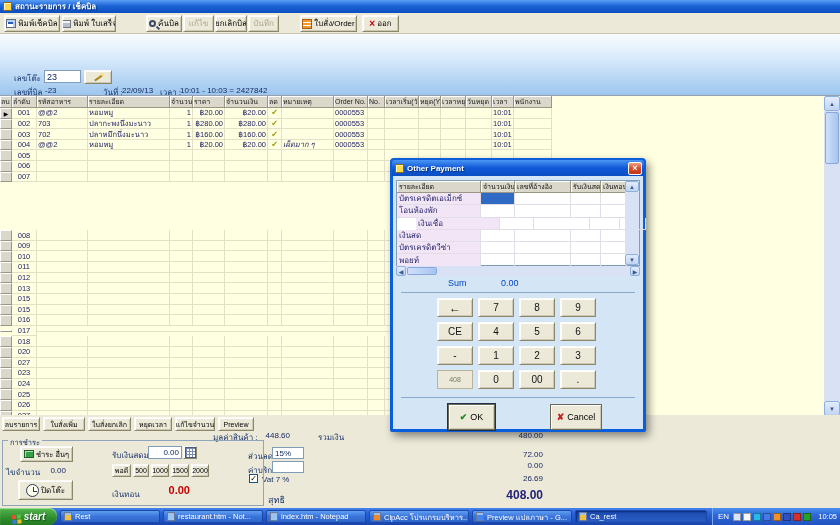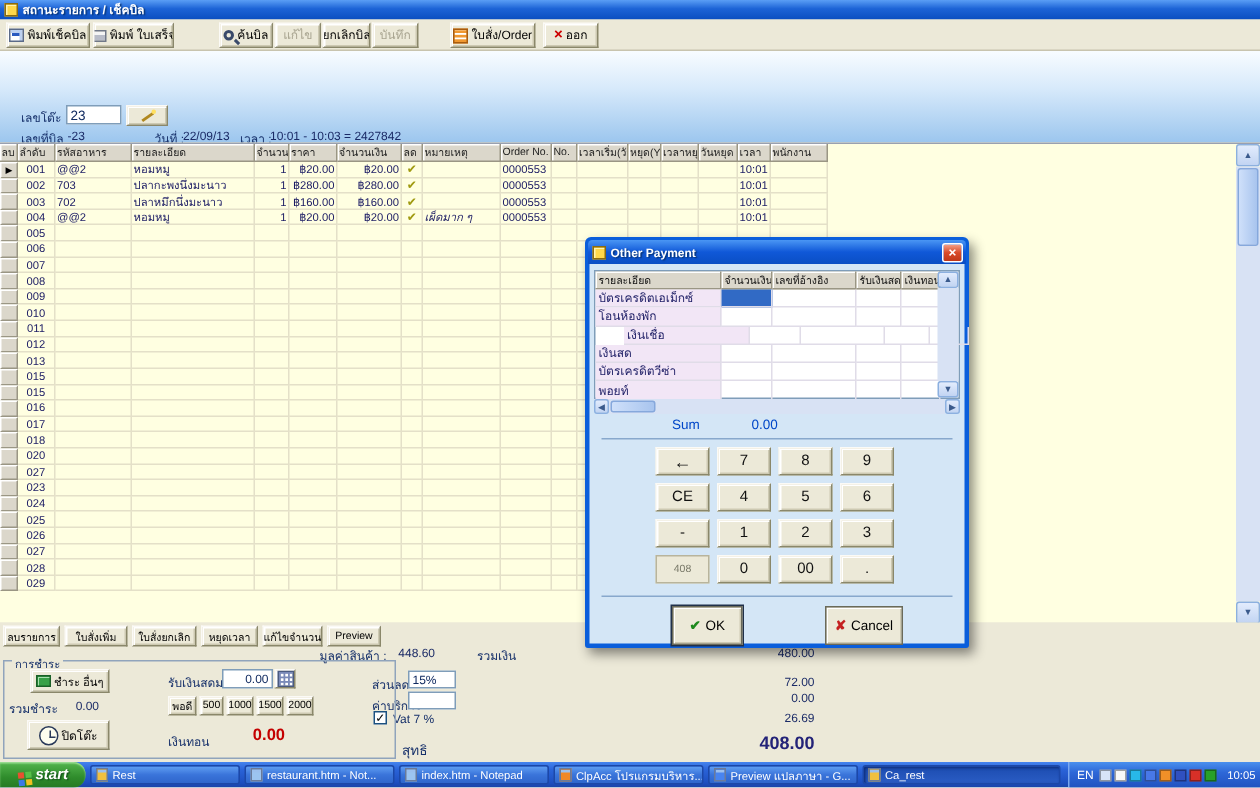--- a/index.html
+++ b/index.html
@@ -355,21 +355,21 @@
           <div class="gc" style="width: 52px;"></div>
           <div class="gc" style="width: 34px;"></div>
           <div class="gc" style="width: 17px;"></div>
           <div class="gc" style="width: 34px;"></div>
           <div class="gc" style="width: 22px;"></div>
           <div class="gc" style="width: 25px;"></div>
           <div class="gc" style="width: 26px;"></div>
           <div class="gc" style="width: 22px;"></div>
           <div class="gc" style="width: 38px;"></div>
         </div>
-        <div class="grow" style="height: 10.6207px;">
+        <div class="grow" style="height: 10.6207px; margin-top: 48px;">
           <div class="grh" style="width: 12px;"></div>
           <div class="gc ac" style="width: 25px;">008</div>
           <div class="gc" style="width: 51px;"></div>
           <div class="gc" style="width: 82px;"></div>
           <div class="gc ar" style="width: 23px;"></div>
           <div class="gc ar" style="width: 32px;"></div>
           <div class="gc ar" style="width: 43px;"></div>
           <div class="gc ac chk" style="width: 14px;"></div>
           <div class="gc" style="width: 52px;"></div>
           <div class="gc" style="width: 34px;"></div>
@@ -526,21 +526,21 @@
           <div class="gc" style="width: 52px;"></div>
           <div class="gc" style="width: 34px;"></div>
           <div class="gc" style="width: 17px;"></div>
           <div class="gc" style="width: 34px;"></div>
           <div class="gc" style="width: 22px;"></div>
           <div class="gc" style="width: 25px;"></div>
           <div class="gc" style="width: 26px;"></div>
           <div class="gc" style="width: 22px;"></div>
           <div class="gc" style="width: 38px;"></div>
         </div>
-        <div class="grow" style="height: 10.6207px;">
+        <div class="grow" style="height: 10.6207px; align-items: center;">
           <div class="grh" style="width: 12px;"></div>
           <div class="gc ac" style="width: 25px;">017</div>
           <div class="gc" style="width: 51px;"></div>
           <div class="gc" style="width: 82px;"></div>
           <div class="gc ar" style="width: 23px;"></div>
           <div class="gc ar" style="width: 32px;"></div>
           <div class="gc ar" style="width: 43px;"></div>
           <div class="gc ac chk" style="width: 14px;"></div>
           <div class="gc" style="width: 52px;"></div>
           <div class="gc" style="width: 34px;"></div>
@@ -781,21 +781,21 @@
     <div class="lbl" style="left:268px;top:78px;font-size:9px">สุทธิ</div>
     <div class="val money-net" style="left:460px;top:73px;width:83px;text-align:right;font-size:12px">408.00</div>
 
     <div class="grp" style="left:2px;top:25px;width:262px;height:66px"></div>
     <div class="grplbl" style="left:8px;top:21px">การชำระ</div>
 
     <button class="btn" style="left:20px;top:31px;width:53px;height:16px;font-size:7.5px">
       <span class="ic ic-screen"></span>
       <span>ชำระ อื่นๆ</span>
     </button>
-    <div class="lbl" style="left:6px;top:51px">รวมชำระ</div>
+    <div class="lbl" style="left:6px;top:51px">ไขจำนวน</div>
     <div class="val" style="left:40px;top:51px;width:26px;text-align:right">0.00</div>
 
     <div class="lbl" style="left:112px;top:34px">รับเงินสดมา</div>
     <input class="inp" style="left: 148px; top: 31px; width: 34px; height: 13px; font-size: 8px; text-align: right;" value="0.00">
     <button class="btn" style="left:183px;top:31px;width:14px;height:13px">
         <span class="ic ic-calc"></span>
       </button>
 
     <div id="quickrow">
         <button class="btn" style="left: 112px; top: 49px; width: 19px; height: 13px; font-size: 7px;">พอดี</button>

